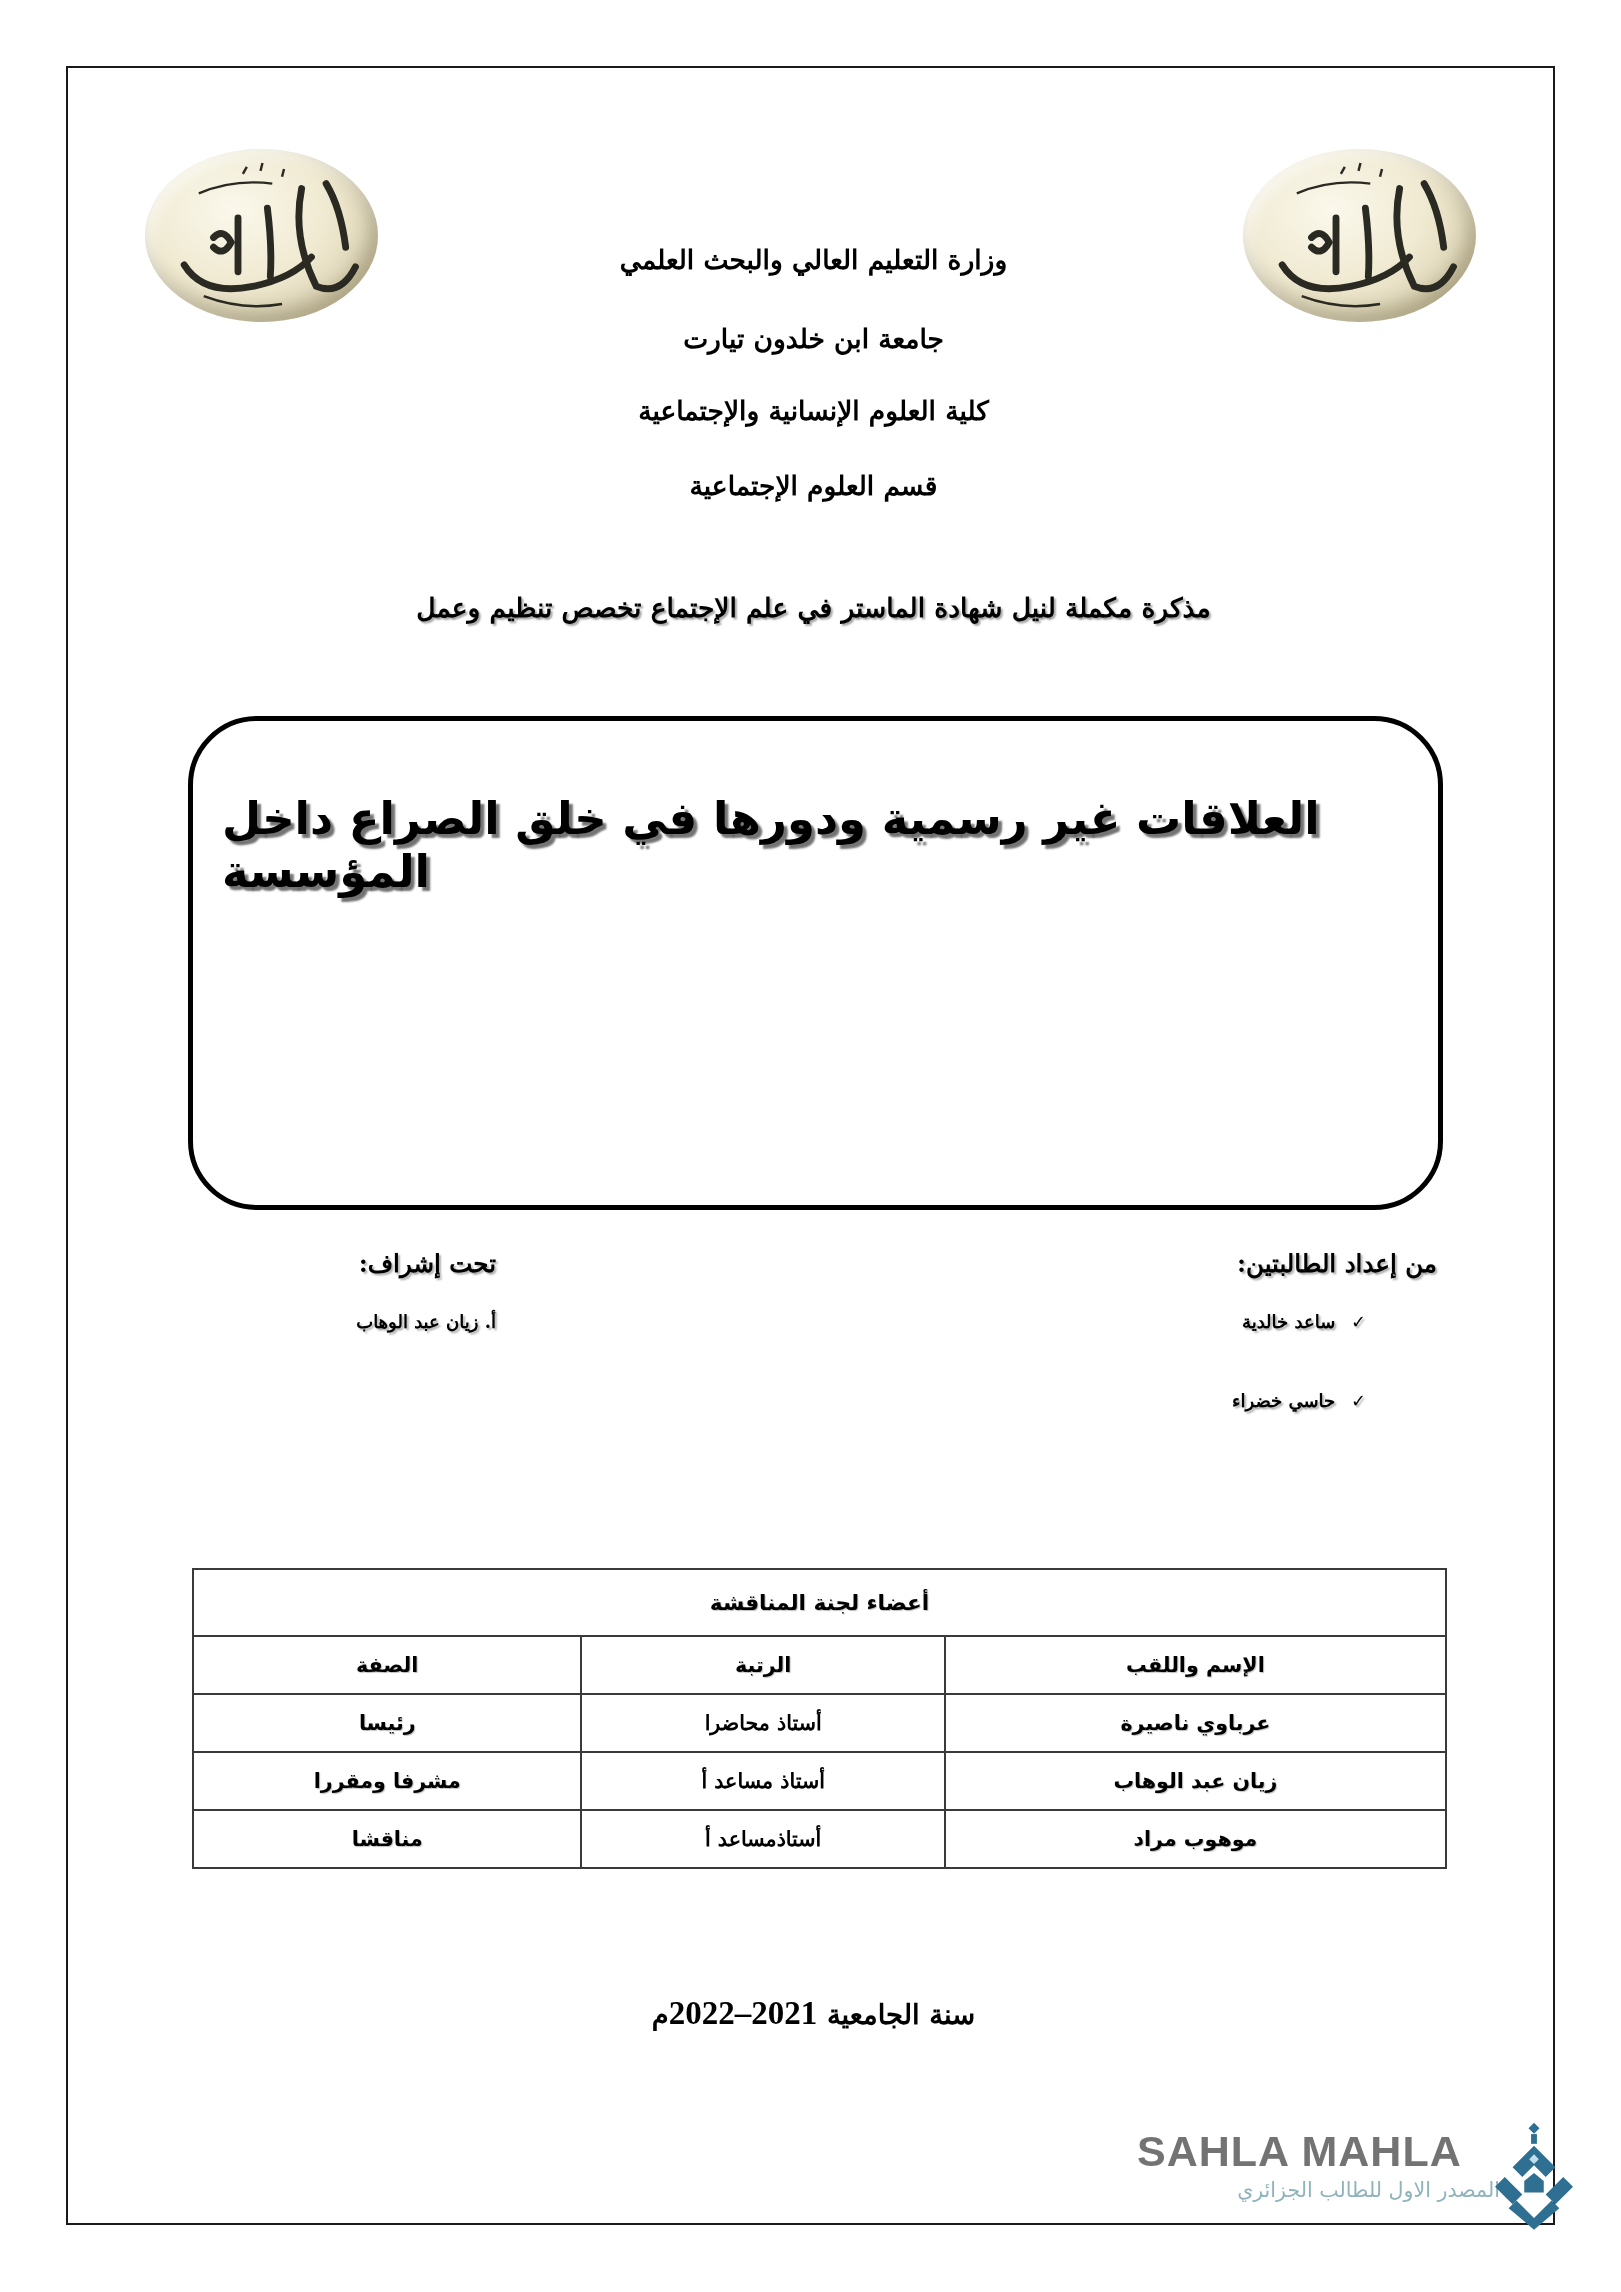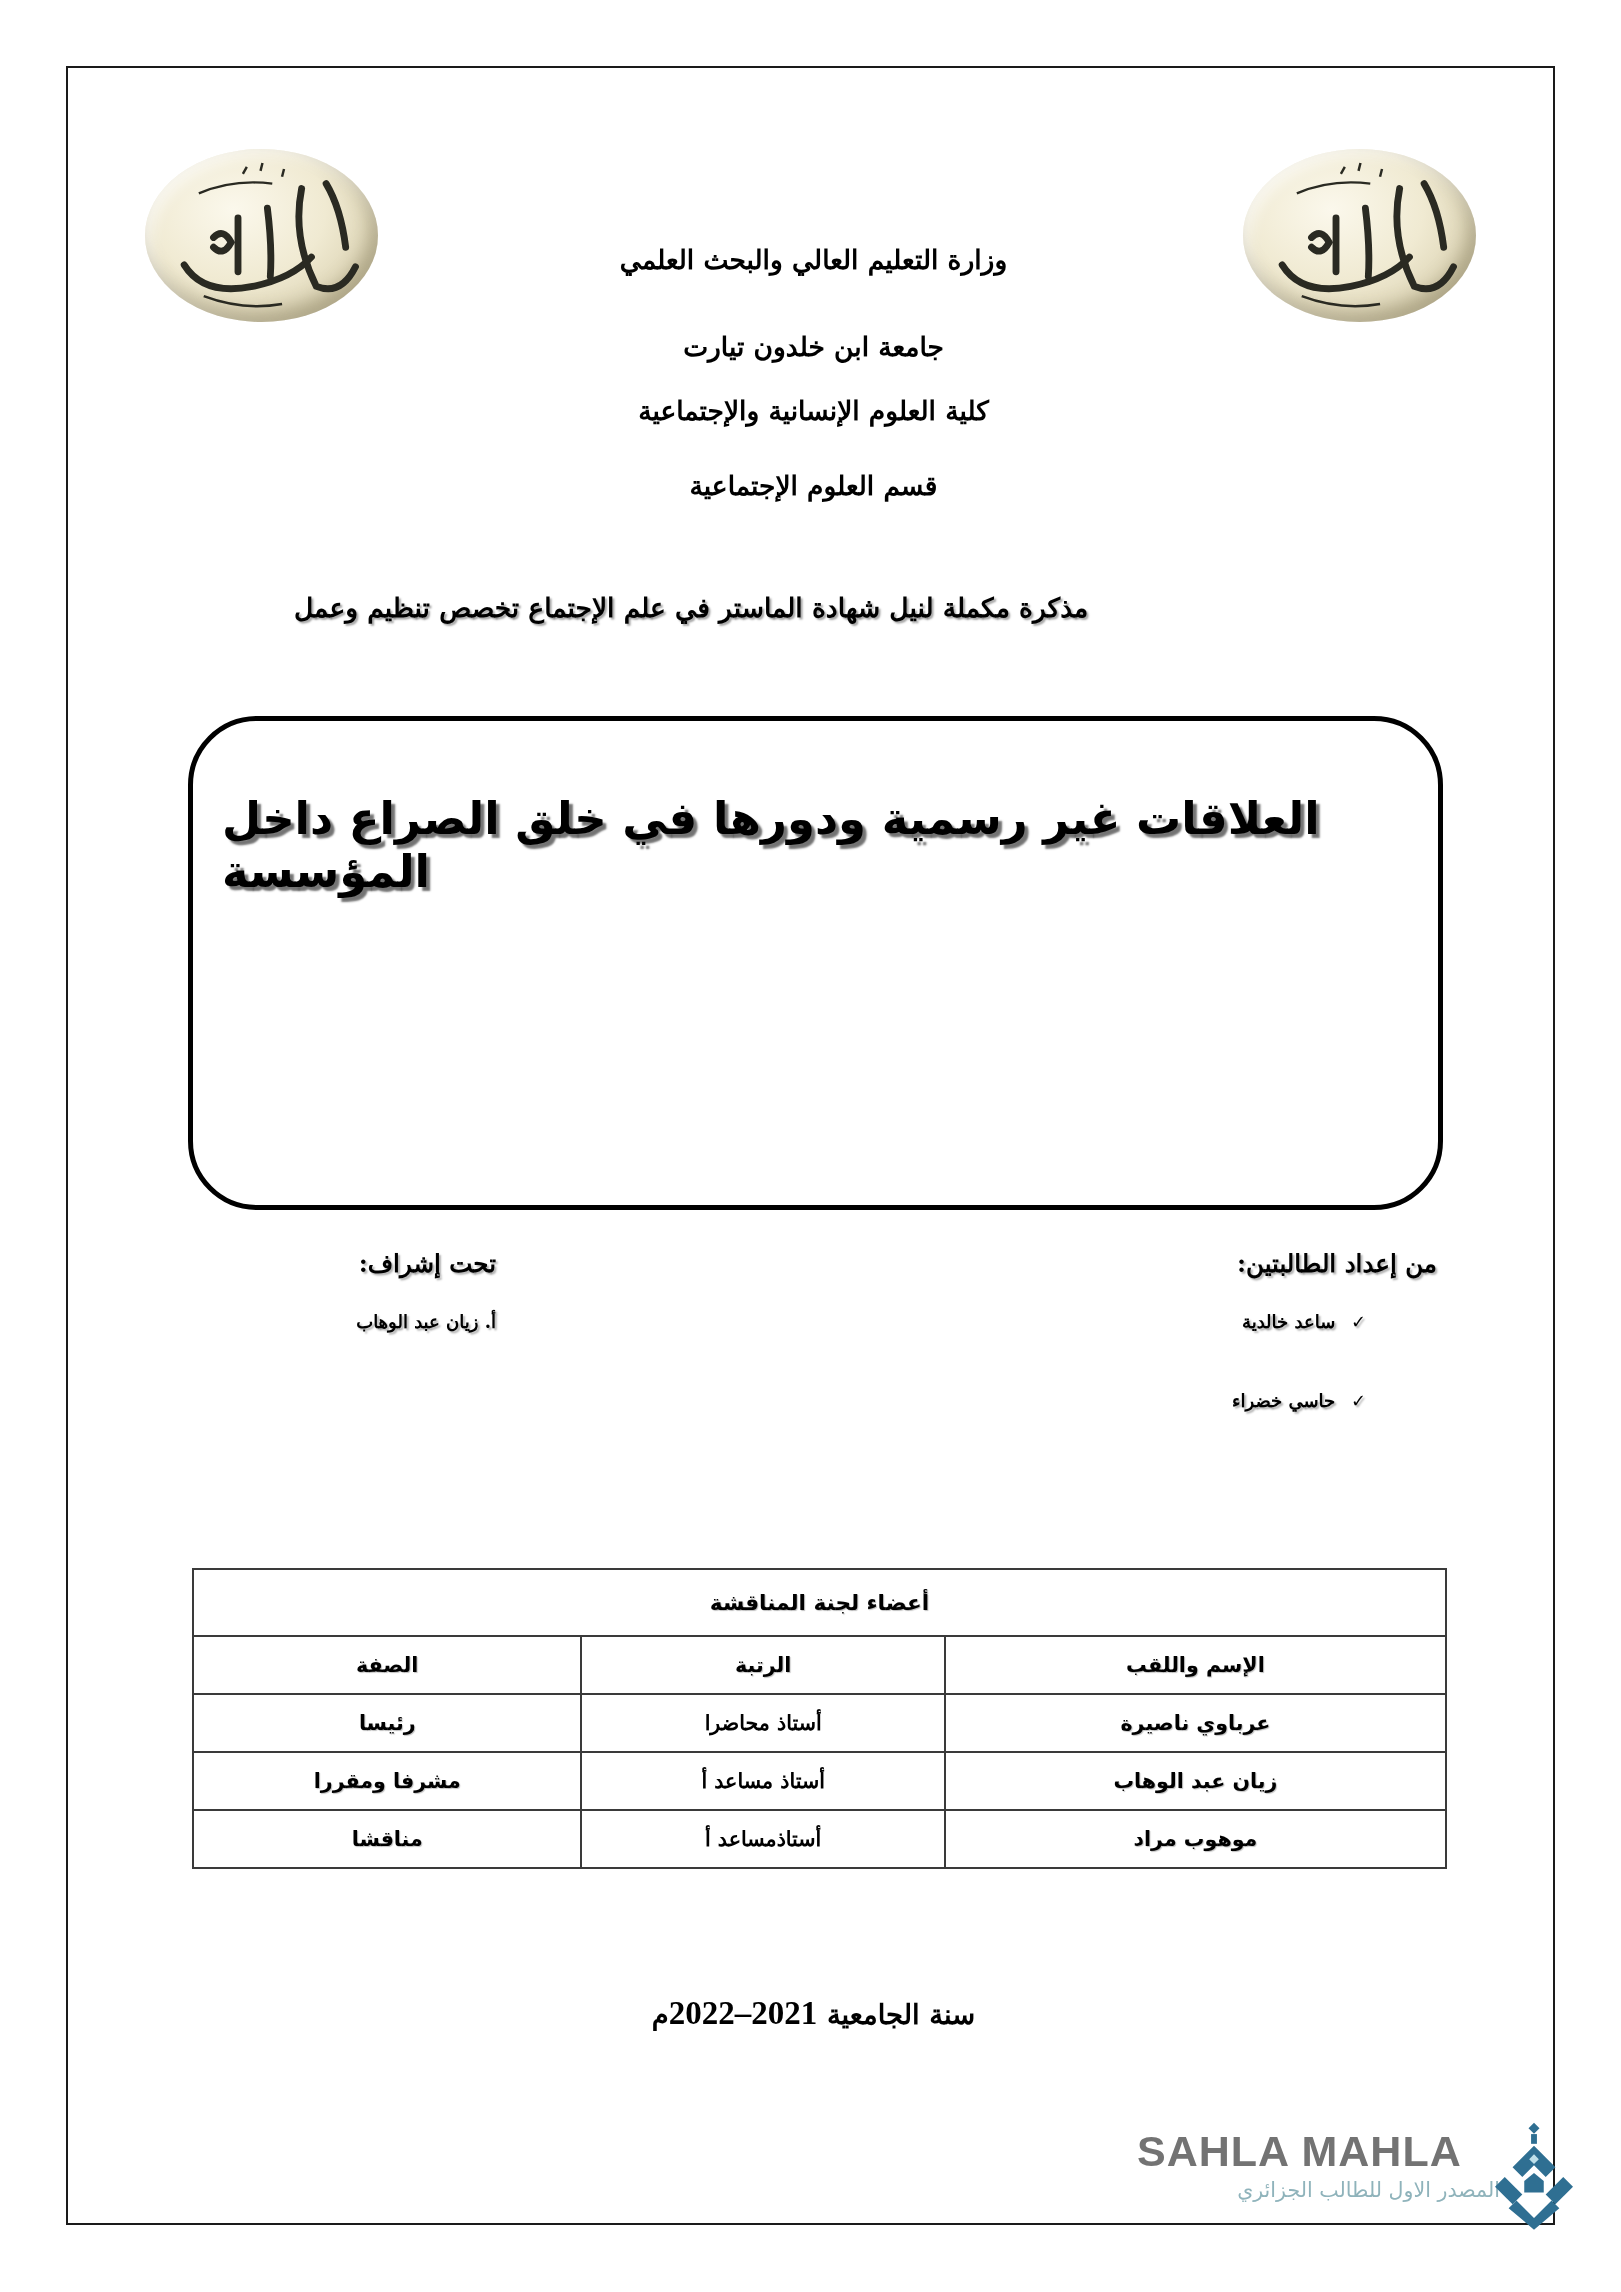--- a/index.html
+++ b/index.html
@@ -22,21 +22,21 @@
     .logo-left { left: 145px; }
     .logo-right { left: 1243px; }
     .logo svg { position: absolute; left: 0; top: 0; width: 100%; height: 100%; }
     .header-line {
       position: absolute; left: 0; width: 100%; text-align: center;
       font-weight: bold; font-size: 26.5px; direction: rtl;
       font-family: "DejaVu Serif", serif;
       margin-top: 32px;
     }
     .subtitle {
-      position: absolute; left: 294px; width: 1039px; top: 592px; text-align: left;
+      position: absolute; left: 294px; width: 1039px; top: 592px; text-align: center;
       font-weight: bold; font-size: 26.5px; direction: rtl;
       text-shadow: 2px 2px 2px rgba(0,0,0,0.35);
     }
     .title-box {
       position: absolute; left: 188px; top: 716px; width: 1255px; height: 494px;
       border: 5.9px solid #000; border-radius: 69px; box-sizing: border-box;
     }
     .title-main, .title-sub {
       position: absolute; left: 0; width: 100%; text-align: left; direction: rtl;
       font-family: "DejaVu Sans", "Liberation Sans", sans-serif; font-weight: bold;
@@ -122,21 +122,21 @@
     </g>
     <g fill="none" stroke="#2a2a22" stroke-width="2.5">
       <path d="M55 45 Q90 30 130 35"></path>
       <path d="M60 150 Q100 165 140 158"></path>
       <path d="M100 25 L104 18 M118 22 L120 14 M140 28 L142 20"></path>
     </g>
   </svg>
 </div>
 
 <div class="header-line" style="position:absolute; left:549px; width:529px; top:212px;">وزارة التعليم العالي والبحث العلمي</div>
-<div class="header-line" style="position:absolute; left:549px; width:529px; top:299px;">جامعة ابن خلدون تيارت</div>
+<div class="header-line" style="position:absolute; left:549px; width:529px; top:291px;">جامعة ابن خلدون تيارت</div>
 <div class="header-line" style="position:absolute; left:549px; width:529px; top:363px;">كلية العلوم الإنسانية والإجتماعية</div>
 <div class="header-line" style="position:absolute; left:549px; width:529px; top:438px;">قسم العلوم الإجتماعية</div>
 
 <div class="subtitle">مذكرة مكملة لنيل شهادة الماستر في علم الإجتماع تخصص تنظيم وعمل</div>
 
 <div class="title-box">
   <div class="title-main">العلاقات غير رسمية ودورها في خلق الصراع داخل المؤسسة</div>
 </div>
 
 <div class="credits-label" style="right:184px;">من إعداد الطالبتين:</div>

